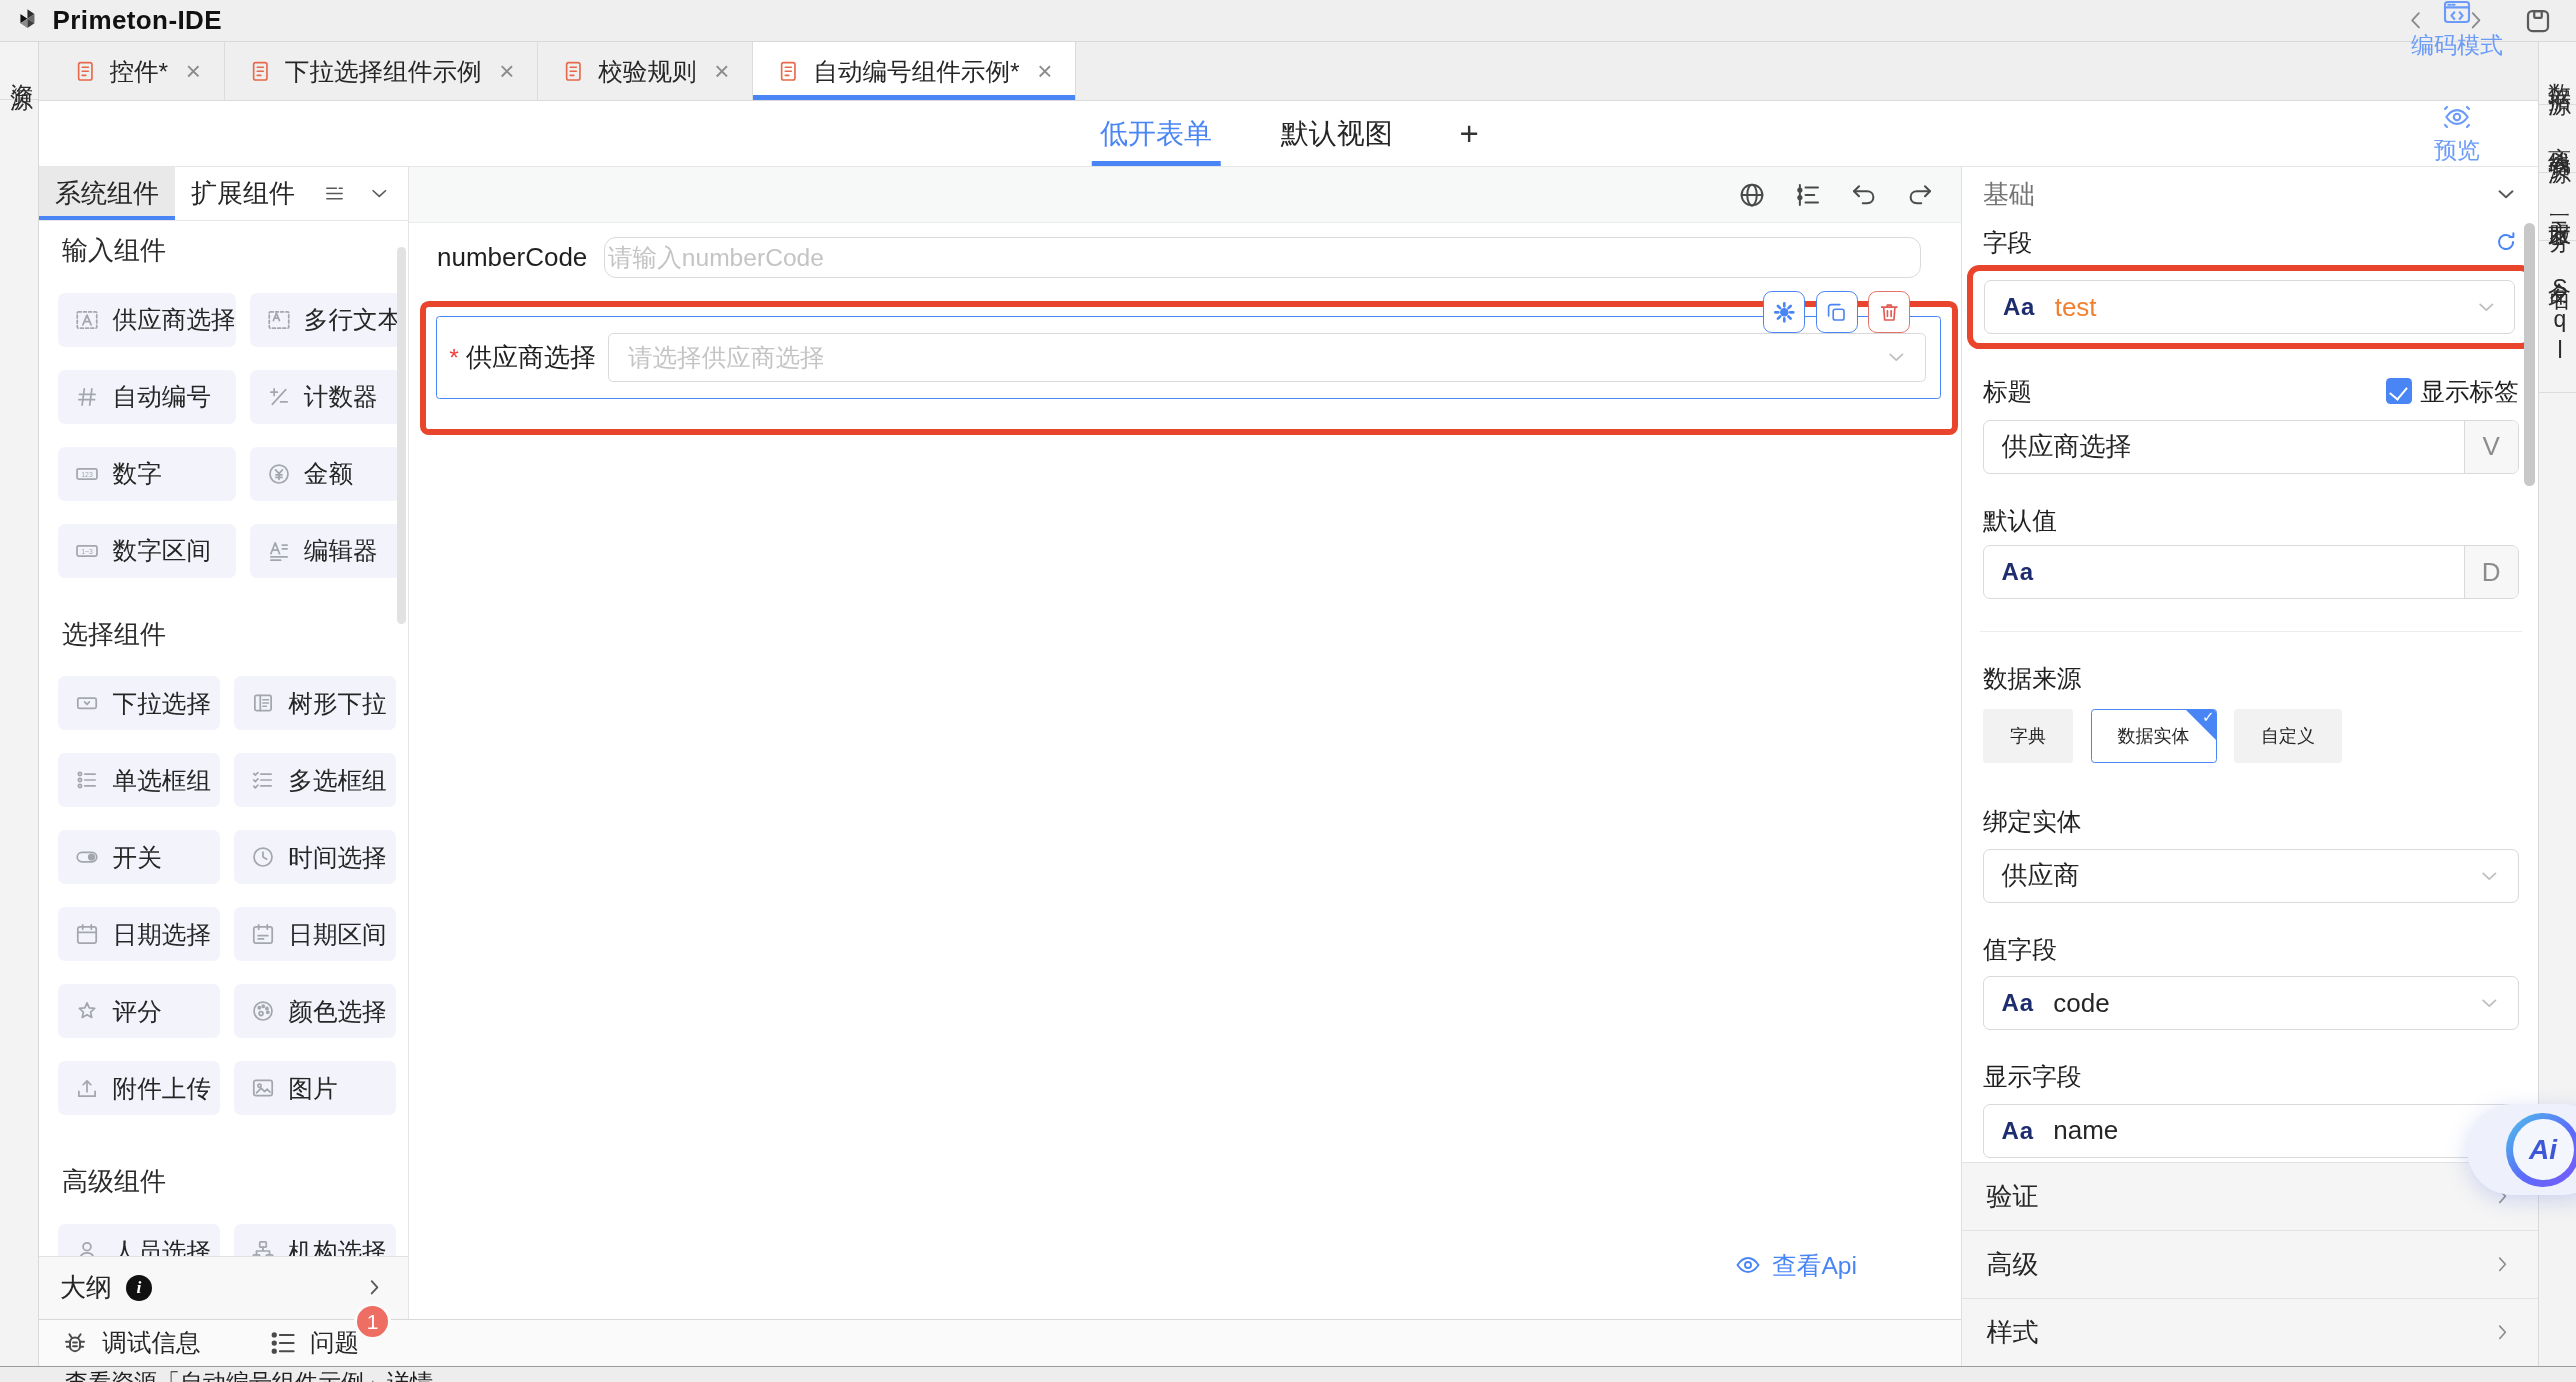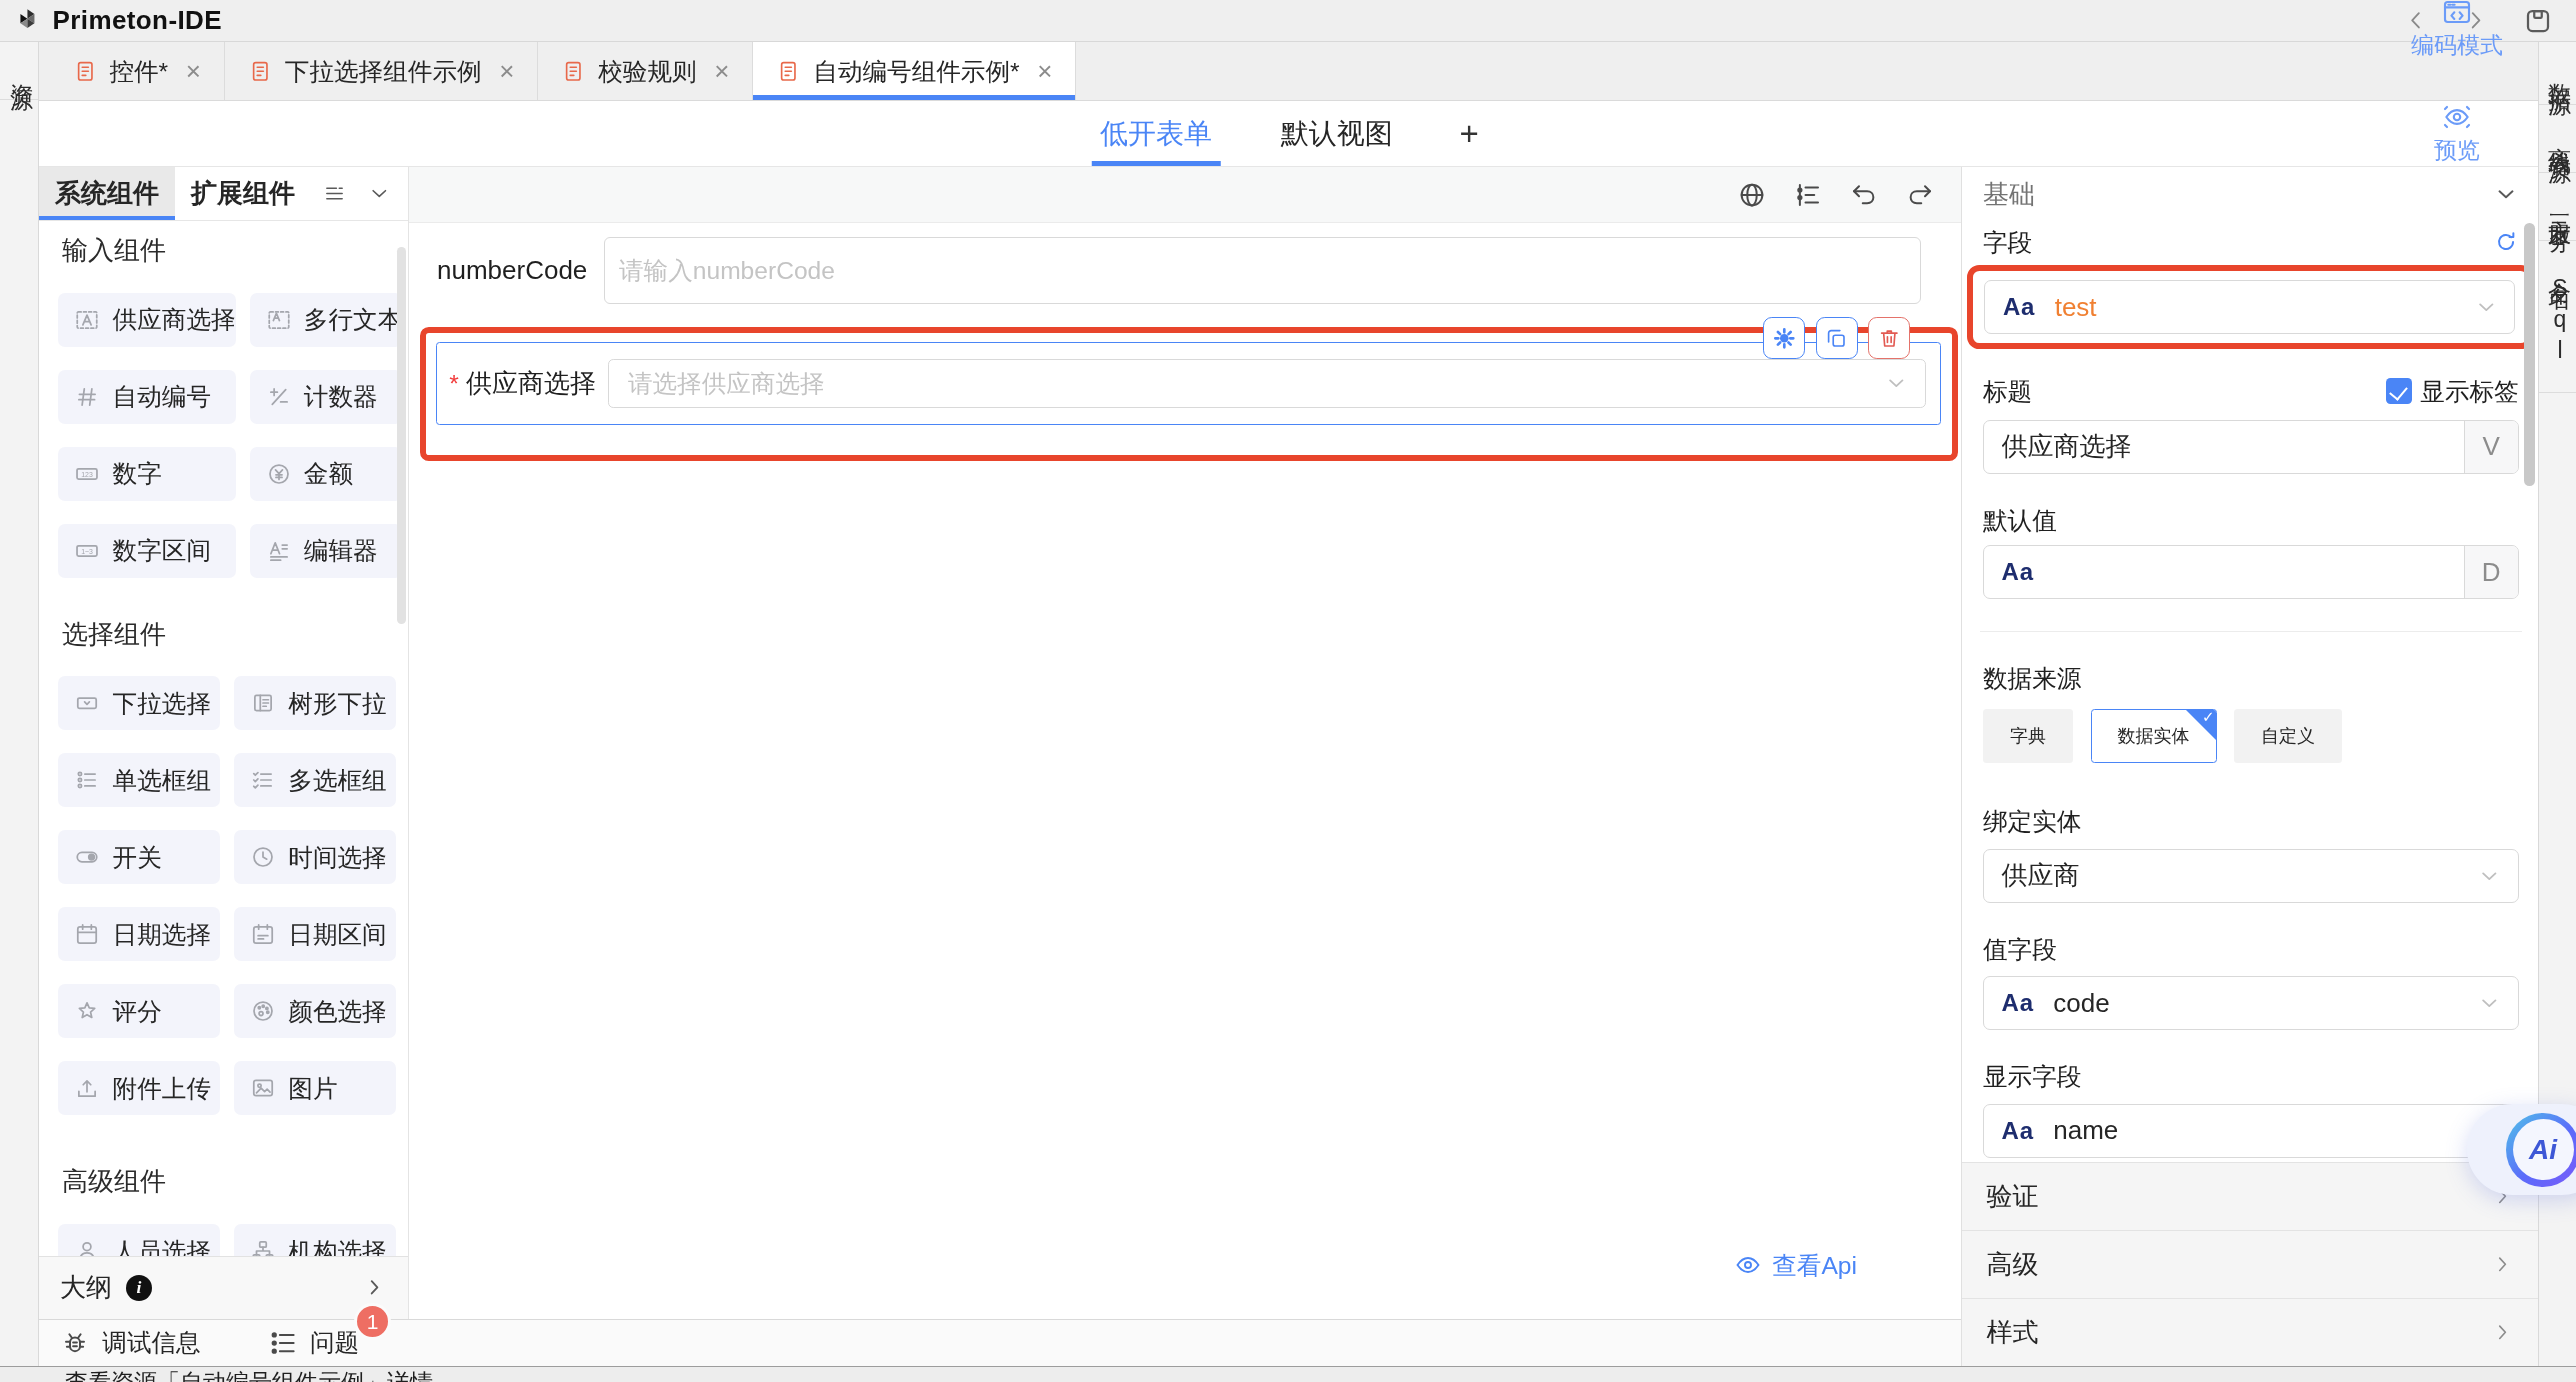--- a/index.html
+++ b/index.html
@@ -59,21 +59,21 @@
   .tb-act span.lbl { font-size: 23px; }
 
   
   .main-row { flex: 1; display: flex; min-height: 0; }
   .left-group { flex: 1; display: flex; flex-direction: column; min-width: 0; }
   .work-row { flex: 1; display: flex; min-height: 0; }
 
   
   .sidebar { width: 370px; flex: none; background: #fff; border-right: 0.9px solid #e4e4e4; display: flex; flex-direction: column; min-height: 0; }
   .side-tabs { height: 54px; display: flex; align-items: stretch; border-bottom: 0.9px solid #e6e6e6; flex: none; }
-  .side-tab { display: flex; align-items: center; padding: 0 16px; font-size: 26px; font-weight: 700; color: #262626; cursor: pointer; position: relative; }
+  .side-tab { display: flex; align-items: center; padding: 0 16px; font-size: 26px; font-weight: 400; color: #262626; cursor: pointer; position: relative; }
   .side-tab.active { background: #e9e9e9; }
   .side-tab.active::after { content: ""; position: absolute; left: 0; right: 0; bottom: 0; height: 4.4px; background: #4a85f6; }
   .side-ham { width: 23px; height: 23px; color: #595959; align-self: center; margin-left: 12.3px; cursor: pointer; }
   .side-chev { width: 24.6px; height: 24.6px; color: #595959; align-self: center; margin-left: auto; margin-right: 16px; cursor: pointer; }
   .side-scroll { flex: 1; overflow: hidden; padding-top: 12.3px; position: relative; }
   .side-sec-title { font-size: 26px; color: #2b2b2b; margin: 0 0 24.6px 23px; }
   .side-sec-title.later { margin-top: 39px; }
   .side-sec-title.adv { margin-top: 49px; }
   .card-grid { display: grid; grid-template-columns: 1fr 1fr; gap: 23px 14px; margin: 0 12.3px 0 19.3px; }
   .comp-card {
@@ -88,21 +88,21 @@
   .info-dot { width: 26px; height: 26px; border-radius: 50%; background: #111; color: #fff; font-size: 17.5px; font-style: italic; font-weight: 700; display: flex; align-items: center; justify-content: center; font-family: "Liberation Serif", serif; }
   .outline-row .chevr { width: 24.6px; height: 24.6px; color: #595959; margin-left: auto; }
 
   
   .canvas { flex: 1; display: flex; flex-direction: column; min-width: 0; background: #fff; position: relative; }
   .canvas-toolbar { height: 56px; flex: none; background: #f7f8f8; border-bottom: 0.9px solid #ebebeb; display: flex; align-items: center; justify-content: flex-end; gap: 26px; padding-right: 26px; }
   .cv-ic { width: 30px; height: 30px; color: #4a4a4a; cursor: pointer; }
   .form-area { flex: 1; position: relative; }
   .form-row { display: flex; align-items: center; margin: 14px 40px 0 28px; }
   .form-label { width: 144px; flex: none; text-align: right; margin-right: 23px; font-size: 26px; color: #1f1f1f; white-space: nowrap; }
-  .tinput { flex: 1; height: 67px; border: 0.9px solid #d9d9d9; border-radius: 6px; background: #fff; font-size: 24.6px; color: #262626; padding: 0 14px; outline: none; }
+  .tinput { flex: 1; height: 41px; border: 0.9px solid #d9d9d9; border-radius: 12px; background: #fff; font-size: 24.6px; color: #262626; padding: 0 3px; outline: none; }
   .tinput::placeholder { color: #c4c4c4; }
   .red-note { margin: 23px 3.5px 0 10.5px; border: 6.1px solid #e8452c; border-radius: 8.8px; padding: 8.8px 10.5px 30px 10.5px; position: relative; }
   .sel-widget { border: 1.8px solid #4a85f6; border-radius: 3.5px; background: #fff; display: flex; align-items: center; padding: 16px 14px 16px 12.3px; position: relative; }
   .sel-widget .form-label { width: 139px; text-align: right; margin-right: 19.3px; }
   .req-star { color: #f23c3c; margin-right: 7px; font-size: 24.6px; }
   .fake-select { flex: 1; height: 49px; border: 0.9px solid #d9d9d9; border-radius: 5.3px; background: #fff; display: flex; align-items: center; padding: 0 19.3px; position: relative; }
   .fake-select .ph { color: #c4c4c4; font-size: 24.6px; }
   .fs-chev { position: absolute; right: 16px; top: 50%; transform: translateY(-50%); width: 24.6px; height: 24.6px; color: #bfbfbf; }
   .widget-actions { position: absolute; top: -26px; right: 30px; display: flex; gap: 10.5px; z-index: 5; }
   .wa-btn { width: 42px; height: 42px; border-radius: 8.8px; background: #fff; display: flex; align-items: center; justify-content: center; cursor: pointer; }

